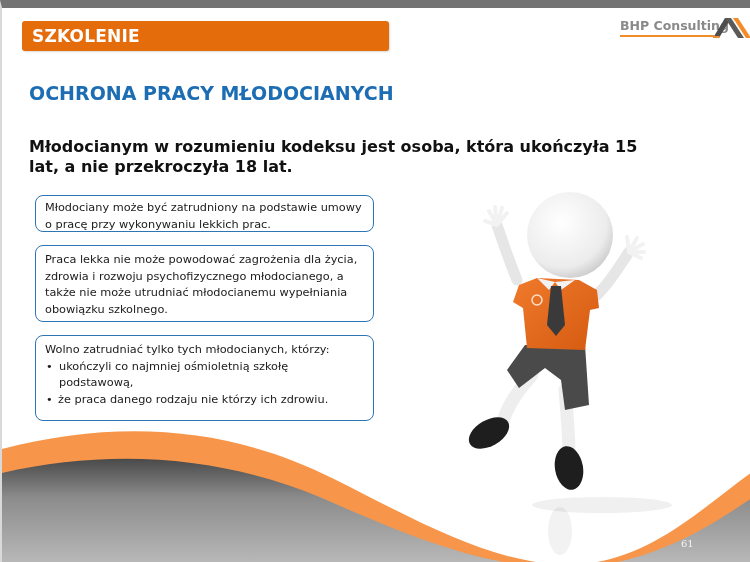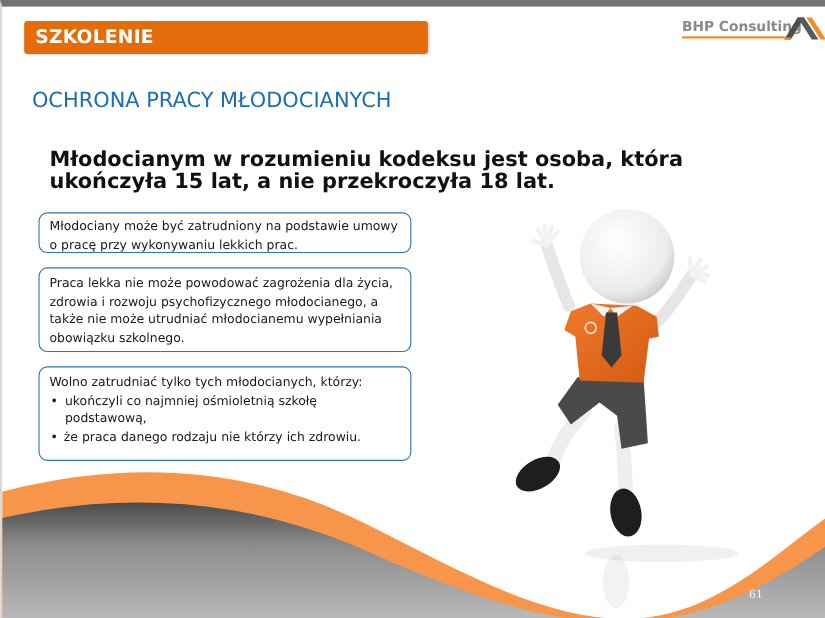--- a/index.html
+++ b/index.html
@@ -1,21 +1,21 @@
 <!DOCTYPE html>
 <html><head>
   <meta charset="utf-8">
   <style>
     html, body { margin: 0; padding: 0; }
     body {
       width: 750px; height: 562px; position: relative; overflow: hidden;
       background: #ffffff;
       font-family: "DejaVu Sans", "Liberation Sans", sans-serif;
     }
-    .slide { position: absolute; inset: 0; border-left: 2px solid #d9d9d9; border-top: 6px solid #737373; box-sizing: border-box; }
+    .slide { position: absolute; inset: 0; border-left: 2px solid #d9d9d9; border-top: 8px solid #737373; box-sizing: border-box; }
 
     .header-bar {
       position: absolute; left: 20px; top: 13px; width: 367px; height: 30px;
       background: #E46C0A; border-radius: 3px;
       box-shadow: 1px 1px 2px rgba(0,0,0,0.15);
     }
     .header-bar span {
       position: absolute; left: 10px; top: 5px;
       color: #ffffff; font-weight: bold; font-size: 17px; letter-spacing: 0.2px;
     }
@@ -23,26 +23,26 @@
     .logo { position: absolute; left: 612px; top: 6px; width: 138px; height: 26px; }
     .logo-text {
       position: absolute; left: 6px; top: 4px; font-size: 12.5px; font-weight: bold;
       color: #8a8a8a; white-space: nowrap;
     }
     .logo-underline { position: absolute; left: 6px; top: 21px; width: 94px; height: 2px; background: #F28C28; }
     .logo-mark { position: absolute; left: 97px; top: 0px; }
 
     .title {
       position: absolute; left: 27px; top: 74px;
-      color: #1C6DB3; font-weight: normal; font-size: 19px; white-space: nowrap; text-align: center;
+      color: #1C6DB3; font-weight: bold; font-size: 19px; white-space: nowrap; text-align: center;
     }
 
     .intro {
       position: absolute; left: 27px; top: 129px; width: 640px;
-      color: #111; font-weight: bold; font-size: 19px; line-height: 20px; margin-left: 16px;
+      color: #111; font-weight: bold; font-size: 16px; line-height: 20px;
     }
 
     .box {
       position: absolute; left: 33px; width: 339px;
       border: 1.5px solid #2E75B6; border-radius: 8px; background: #ffffff;
       box-sizing: border-box; padding: 4px 8px 4px 9px;
       font-size: 11.3px; line-height: 16.5px; color: #1a1a1a;
     }
     .box1 { top: 187px; height: 37px; }
     .box2 { top: 237px; height: 77px; padding-top: 6px; }

